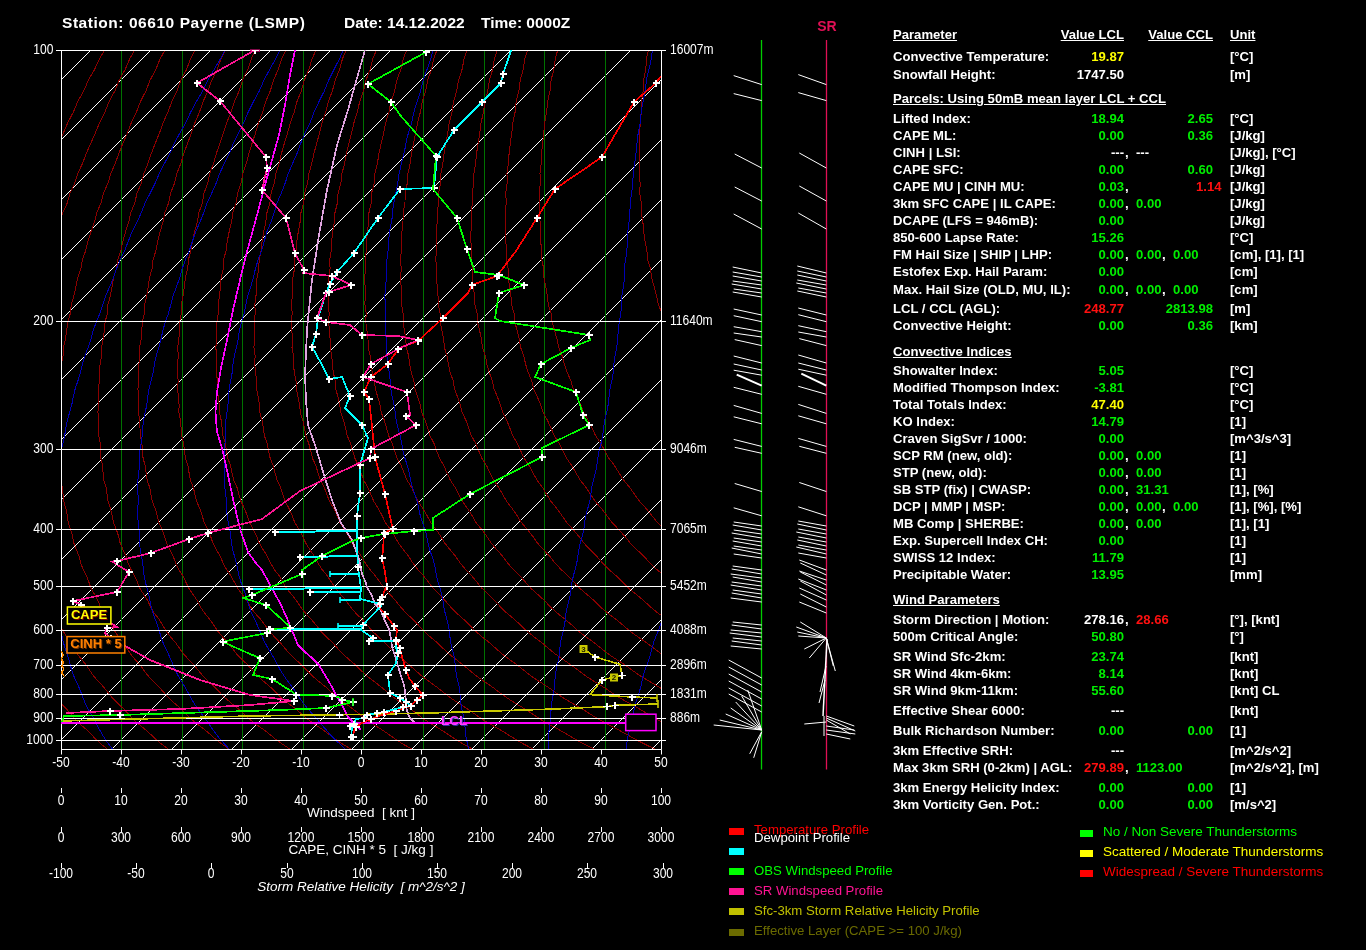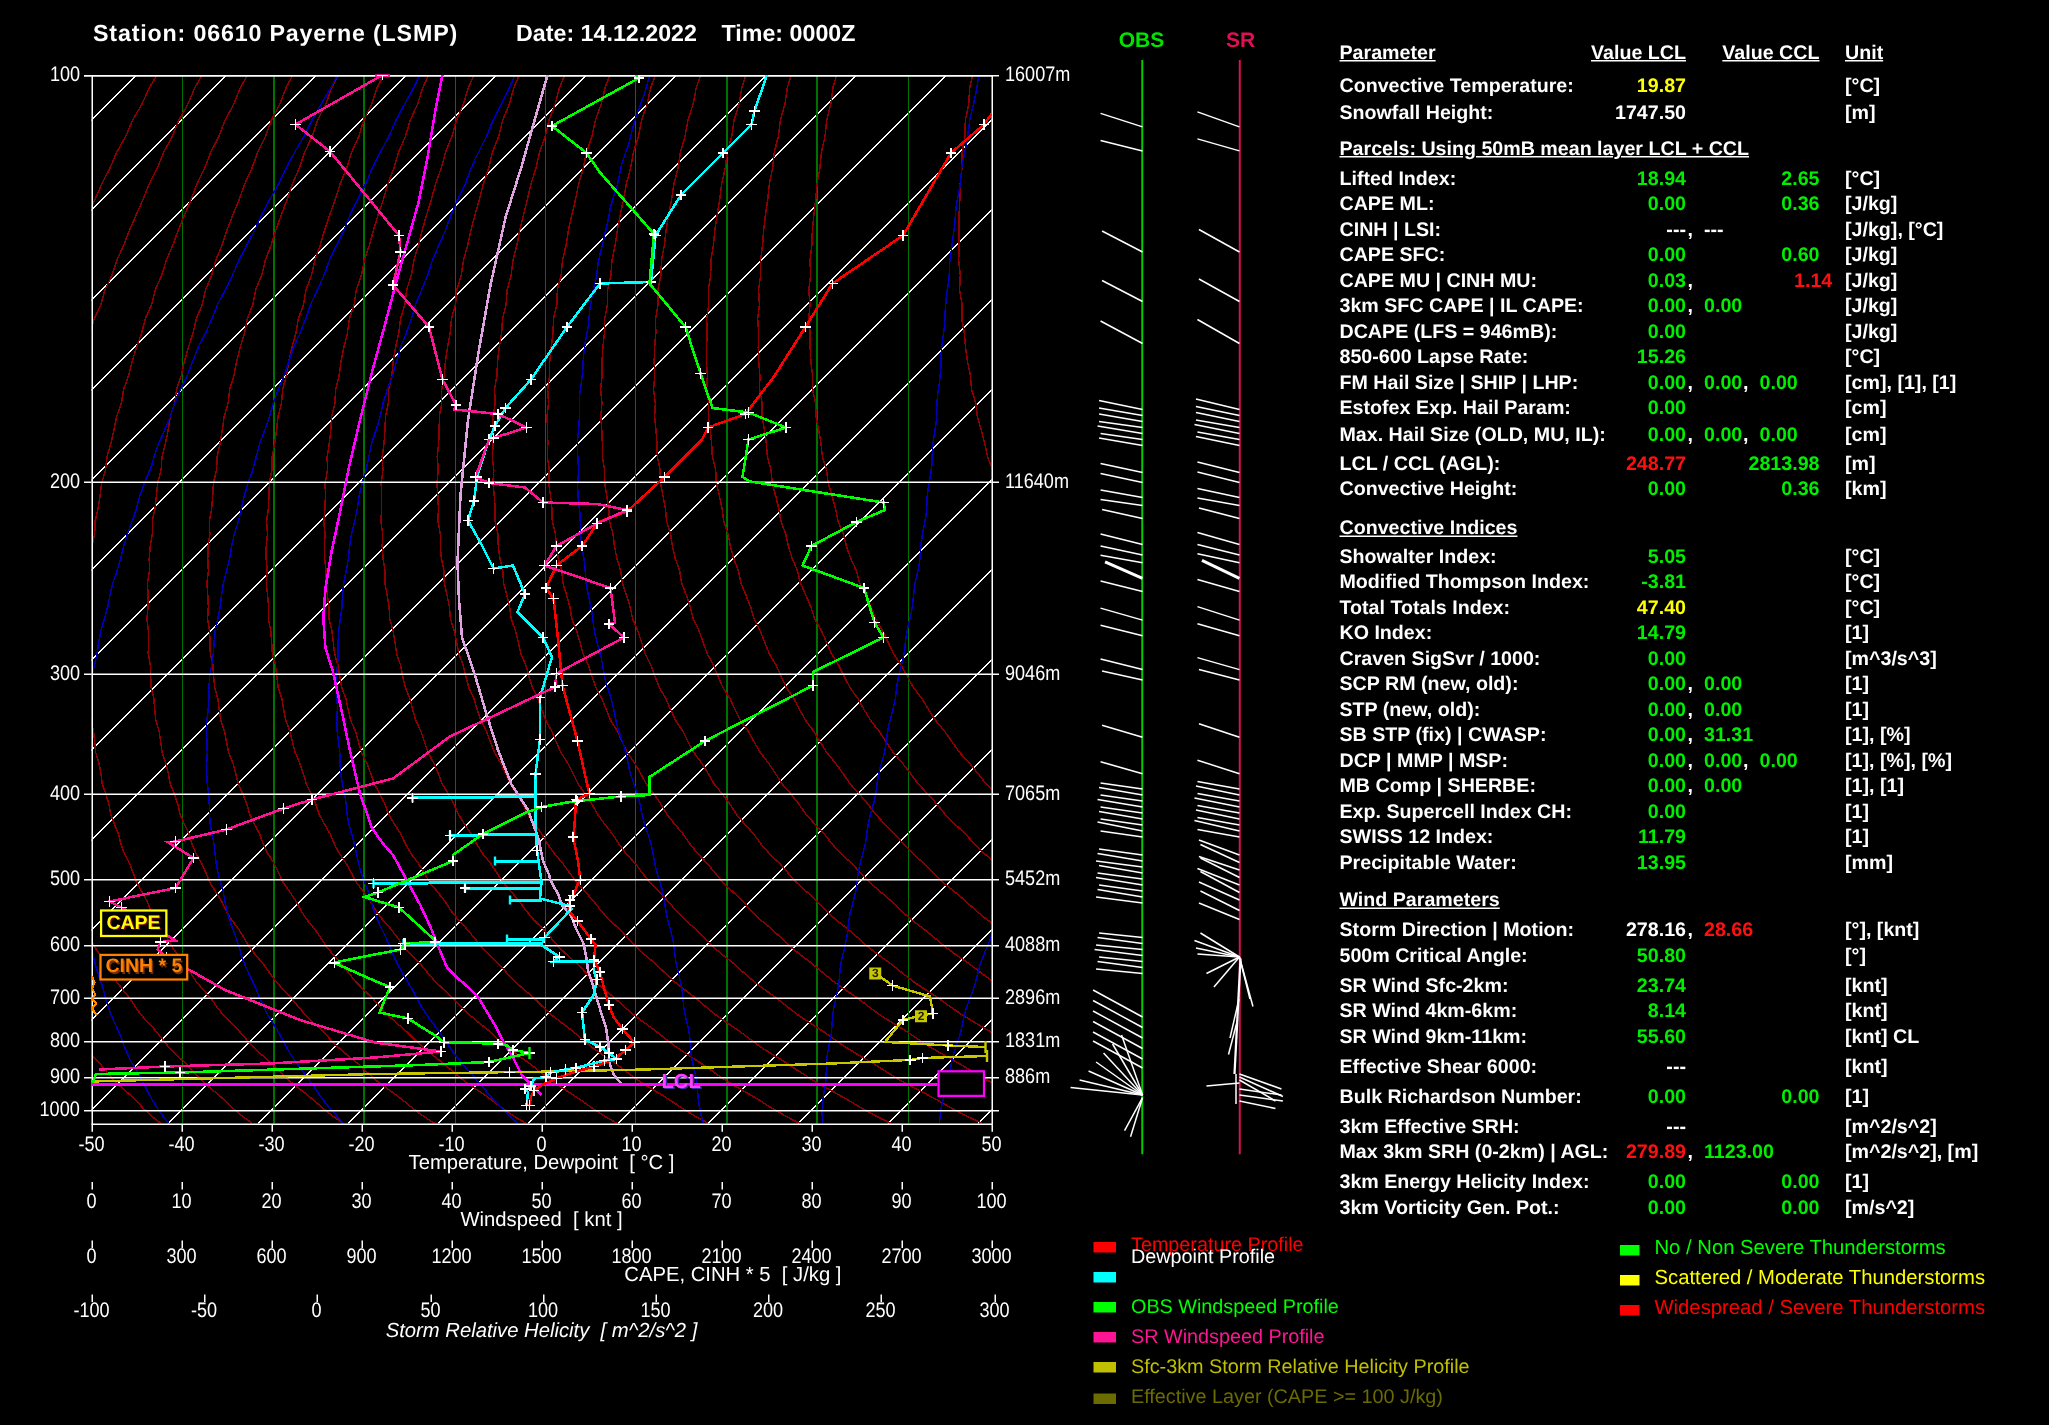--- a/index.html
+++ b/index.html
@@ -347,21 +347,20 @@
     <div style="position:absolute;top:754.6px;font-size:14px;color:#fff;white-space:pre;line-height:1.1;transform:scaleX(0.86);transform-origin:center center;left:-79px;width:400px;text-align:center;">-40</div>
     <div style="position:absolute;top:754.6px;font-size:14px;color:#fff;white-space:pre;line-height:1.1;transform:scaleX(0.86);transform-origin:center center;left:-19px;width:400px;text-align:center;">-30</div>
     <div style="position:absolute;top:754.6px;font-size:14px;color:#fff;white-space:pre;line-height:1.1;transform:scaleX(0.86);transform-origin:center center;left:41px;width:400px;text-align:center;">-20</div>
     <div style="position:absolute;top:754.6px;font-size:14px;color:#fff;white-space:pre;line-height:1.1;transform:scaleX(0.86);transform-origin:center center;left:101px;width:400px;text-align:center;">-10</div>
     <div style="position:absolute;top:754.6px;font-size:14px;color:#fff;white-space:pre;line-height:1.1;transform:scaleX(0.86);transform-origin:center center;left:161px;width:400px;text-align:center;">0</div>
     <div style="position:absolute;top:754.6px;font-size:14px;color:#fff;white-space:pre;line-height:1.1;transform:scaleX(0.86);transform-origin:center center;left:221px;width:400px;text-align:center;">10</div>
     <div style="position:absolute;top:754.6px;font-size:14px;color:#fff;white-space:pre;line-height:1.1;transform:scaleX(0.86);transform-origin:center center;left:281px;width:400px;text-align:center;">20</div>
     <div style="position:absolute;top:754.6px;font-size:14px;color:#fff;white-space:pre;line-height:1.1;transform:scaleX(0.86);transform-origin:center center;left:341px;width:400px;text-align:center;">30</div>
     <div style="position:absolute;top:754.6px;font-size:14px;color:#fff;white-space:pre;line-height:1.1;transform:scaleX(0.86);transform-origin:center center;left:401px;width:400px;text-align:center;">40</div>
     <div style="position:absolute;top:754.6px;font-size:14px;color:#fff;white-space:pre;line-height:1.1;transform:scaleX(0.86);transform-origin:center center;left:461px;width:400px;text-align:center;">50</div>
-    <div style="position:absolute;top:767.9px;font-size:13.5px;color:#fff;white-space:pre;line-height:1.1;left:161px;width:400px;text-align:center;">Temperature, Dewpoint  [ °C ]</div>
     <div style="position:absolute;top:792.6px;font-size:14px;color:#fff;white-space:pre;line-height:1.1;transform:scaleX(0.86);transform-origin:center center;left:-139px;width:400px;text-align:center;">0</div>
     <div style="position:absolute;top:792.6px;font-size:14px;color:#fff;white-space:pre;line-height:1.1;transform:scaleX(0.86);transform-origin:center center;left:-79px;width:400px;text-align:center;">10</div>
     <div style="position:absolute;top:792.6px;font-size:14px;color:#fff;white-space:pre;line-height:1.1;transform:scaleX(0.86);transform-origin:center center;left:-19px;width:400px;text-align:center;">20</div>
     <div style="position:absolute;top:792.6px;font-size:14px;color:#fff;white-space:pre;line-height:1.1;transform:scaleX(0.86);transform-origin:center center;left:41px;width:400px;text-align:center;">30</div>
     <div style="position:absolute;top:792.6px;font-size:14px;color:#fff;white-space:pre;line-height:1.1;transform:scaleX(0.86);transform-origin:center center;left:101px;width:400px;text-align:center;">40</div>
     <div style="position:absolute;top:792.6px;font-size:14px;color:#fff;white-space:pre;line-height:1.1;transform:scaleX(0.86);transform-origin:center center;left:161px;width:400px;text-align:center;">50</div>
     <div style="position:absolute;top:792.6px;font-size:14px;color:#fff;white-space:pre;line-height:1.1;transform:scaleX(0.86);transform-origin:center center;left:221px;width:400px;text-align:center;">60</div>
     <div style="position:absolute;top:792.6px;font-size:14px;color:#fff;white-space:pre;line-height:1.1;transform:scaleX(0.86);transform-origin:center center;left:281px;width:400px;text-align:center;">70</div>
     <div style="position:absolute;top:792.6px;font-size:14px;color:#fff;white-space:pre;line-height:1.1;transform:scaleX(0.86);transform-origin:center center;left:341px;width:400px;text-align:center;">80</div>
     <div style="position:absolute;top:792.6px;font-size:14px;color:#fff;white-space:pre;line-height:1.1;transform:scaleX(0.86);transform-origin:center center;left:401px;width:400px;text-align:center;">90</div>
@@ -371,35 +370,34 @@
     <div style="position:absolute;top:829.6px;font-size:14px;color:#fff;white-space:pre;line-height:1.1;transform:scaleX(0.86);transform-origin:center center;left:-79px;width:400px;text-align:center;">300</div>
     <div style="position:absolute;top:829.6px;font-size:14px;color:#fff;white-space:pre;line-height:1.1;transform:scaleX(0.86);transform-origin:center center;left:-19px;width:400px;text-align:center;">600</div>
     <div style="position:absolute;top:829.6px;font-size:14px;color:#fff;white-space:pre;line-height:1.1;transform:scaleX(0.86);transform-origin:center center;left:41px;width:400px;text-align:center;">900</div>
     <div style="position:absolute;top:829.6px;font-size:14px;color:#fff;white-space:pre;line-height:1.1;transform:scaleX(0.86);transform-origin:center center;left:101px;width:400px;text-align:center;">1200</div>
     <div style="position:absolute;top:829.6px;font-size:14px;color:#fff;white-space:pre;line-height:1.1;transform:scaleX(0.86);transform-origin:center center;left:161px;width:400px;text-align:center;">1500</div>
     <div style="position:absolute;top:829.6px;font-size:14px;color:#fff;white-space:pre;line-height:1.1;transform:scaleX(0.86);transform-origin:center center;left:221px;width:400px;text-align:center;">1800</div>
     <div style="position:absolute;top:829.6px;font-size:14px;color:#fff;white-space:pre;line-height:1.1;transform:scaleX(0.86);transform-origin:center center;left:281px;width:400px;text-align:center;">2100</div>
     <div style="position:absolute;top:829.6px;font-size:14px;color:#fff;white-space:pre;line-height:1.1;transform:scaleX(0.86);transform-origin:center center;left:341px;width:400px;text-align:center;">2400</div>
     <div style="position:absolute;top:829.6px;font-size:14px;color:#fff;white-space:pre;line-height:1.1;transform:scaleX(0.86);transform-origin:center center;left:401px;width:400px;text-align:center;">2700</div>
     <div style="position:absolute;top:829.6px;font-size:14px;color:#fff;white-space:pre;line-height:1.1;transform:scaleX(0.86);transform-origin:center center;left:461px;width:400px;text-align:center;">3000</div>
-    <div style="position:absolute;top:842.9px;font-size:13.5px;color:#fff;white-space:pre;line-height:1.1;left:161px;width:400px;text-align:right;">CAPE, CINH * 5  [ J/kg ]</div>
+    <div style="position:absolute;top:842.9px;font-size:13.5px;color:#fff;white-space:pre;line-height:1.1;left:161px;width:400px;text-align:center;">CAPE, CINH * 5  [ J/kg ]</div>
     <div style="position:absolute;top:865.6px;font-size:14px;color:#fff;white-space:pre;line-height:1.1;transform:scaleX(0.86);transform-origin:center center;left:-139.0px;width:400px;text-align:center;">-100</div>
     <div style="position:absolute;top:865.6px;font-size:14px;color:#fff;white-space:pre;line-height:1.1;transform:scaleX(0.86);transform-origin:center center;left:-63.80000000000001px;width:400px;text-align:center;">-50</div>
     <div style="position:absolute;top:865.6px;font-size:14px;color:#fff;white-space:pre;line-height:1.1;transform:scaleX(0.86);transform-origin:center center;left:11.400000000000006px;width:400px;text-align:center;">0</div>
     <div style="position:absolute;top:865.6px;font-size:14px;color:#fff;white-space:pre;line-height:1.1;transform:scaleX(0.86);transform-origin:center center;left:86.60000000000002px;width:400px;text-align:center;">50</div>
     <div style="position:absolute;top:865.6px;font-size:14px;color:#fff;white-space:pre;line-height:1.1;transform:scaleX(0.86);transform-origin:center center;left:161.8px;width:400px;text-align:center;">100</div>
     <div style="position:absolute;top:865.6px;font-size:14px;color:#fff;white-space:pre;line-height:1.1;transform:scaleX(0.86);transform-origin:center center;left:237.0px;width:400px;text-align:center;">150</div>
     <div style="position:absolute;top:865.6px;font-size:14px;color:#fff;white-space:pre;line-height:1.1;transform:scaleX(0.86);transform-origin:center center;left:312.20000000000005px;width:400px;text-align:center;">200</div>
     <div style="position:absolute;top:865.6px;font-size:14px;color:#fff;white-space:pre;line-height:1.1;transform:scaleX(0.86);transform-origin:center center;left:387.4px;width:400px;text-align:center;">250</div>
     <div style="position:absolute;top:865.6px;font-size:14px;color:#fff;white-space:pre;line-height:1.1;transform:scaleX(0.86);transform-origin:center center;left:462.6px;width:400px;text-align:center;">300</div>
     <div style="position:absolute;top:879.9px;font-size:13.5px;color:#fff;white-space:pre;line-height:1.1;left:161px;width:400px;text-align:center;font-style:italic;">Storm Relative Helicity  [ m^2/s^2 ]</div>
     <div style="position:absolute;top:607.7px;font-size:13px;color:#ffff00;white-space:pre;line-height:1.1;font-weight:bold;text-shadow:1px 1px 0 #7a0000;left:-111px;width:400px;text-align:center;">CAPE</div>
     <div style="position:absolute;top:637.0px;font-size:13px;color:#ff8000;white-space:pre;line-height:1.1;font-weight:bold;text-shadow:1px 1px 0 #703000;left:-104px;width:400px;text-align:center;">CINH * 5</div>
     <div style="position:absolute;top:714.3px;font-size:13.5px;color:#ff40ff;white-space:pre;line-height:1.1;font-weight:bold;text-shadow:1px 1px 0 #3030a0;left:441px;width:400px;">LCL</div>
-    <div style="position:absolute;top:19.1px;font-size:14px;color:#00e400;white-space:pre;line-height:1.1;font-weight:bold;left:561px;width:400px;text-align:center;">OBS</div>
     <div style="position:absolute;top:19.1px;font-size:14px;color:#e01055;white-space:pre;line-height:1.1;font-weight:bold;left:627px;width:400px;text-align:center;">SR</div>
     <div style="position:absolute;left:893px;top:27.1px;font-size:13.1px;font-weight:bold;color:#fff;text-decoration:underline">Parameter</div>
     <div style="position:absolute;right:242px;top:27.1px;font-size:13.1px;font-weight:bold;color:#fff;text-decoration:underline">Value LCL</div>
     <div style="position:absolute;right:153px;top:27.1px;font-size:13.1px;font-weight:bold;color:#fff;text-decoration:underline">Value CCL</div>
     <div style="position:absolute;left:1230px;top:27.1px;font-size:13.1px;font-weight:bold;color:#fff;text-decoration:underline">Unit</div>
     <div style="position:absolute;left:893px;top:49.1px;font-size:13.1px;font-weight:bold;color:#fff;white-space:pre">Convective Temperature:</div>
     <div style="position:absolute;right:242px;top:49.1px;font-size:13.1px;font-weight:bold;white-space:pre"><span style="color:#ffff00">19.87</span></div>
     <div style="position:absolute;left:1230px;top:49.1px;font-size:13.1px;font-weight:bold;color:#fff;white-space:pre">[°C]</div>
     <div style="position:absolute;left:893px;top:67.1px;font-size:13.1px;font-weight:bold;color:#fff;white-space:pre">Snowfall Height:</div>
     <div style="position:absolute;right:242px;top:67.1px;font-size:13.1px;font-weight:bold;white-space:pre"><span style="color:#ffffff">1747.50</span></div>

